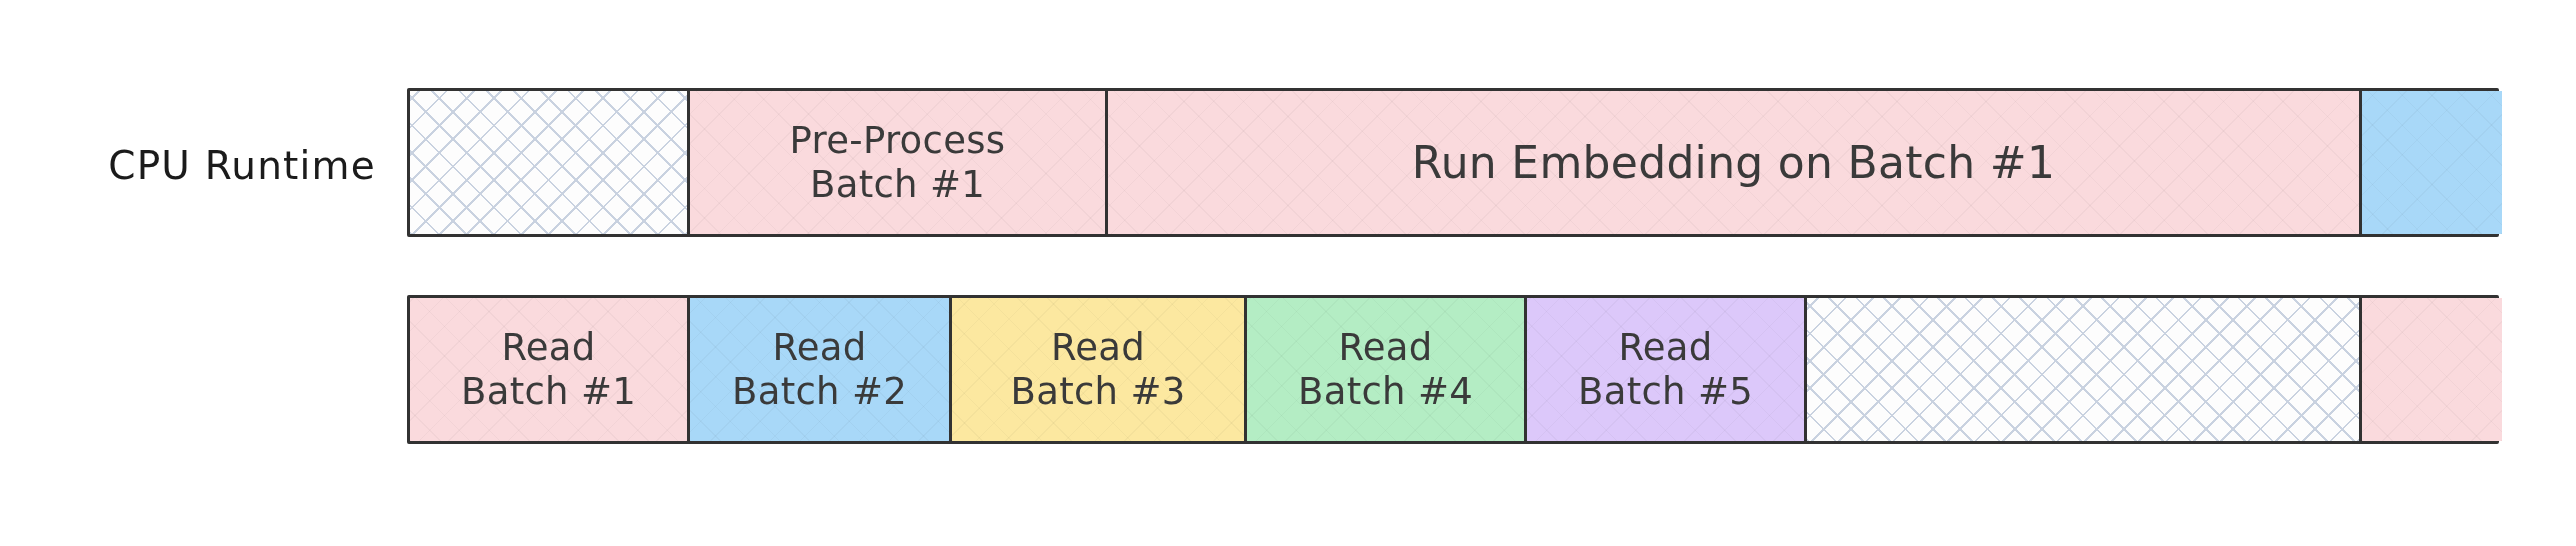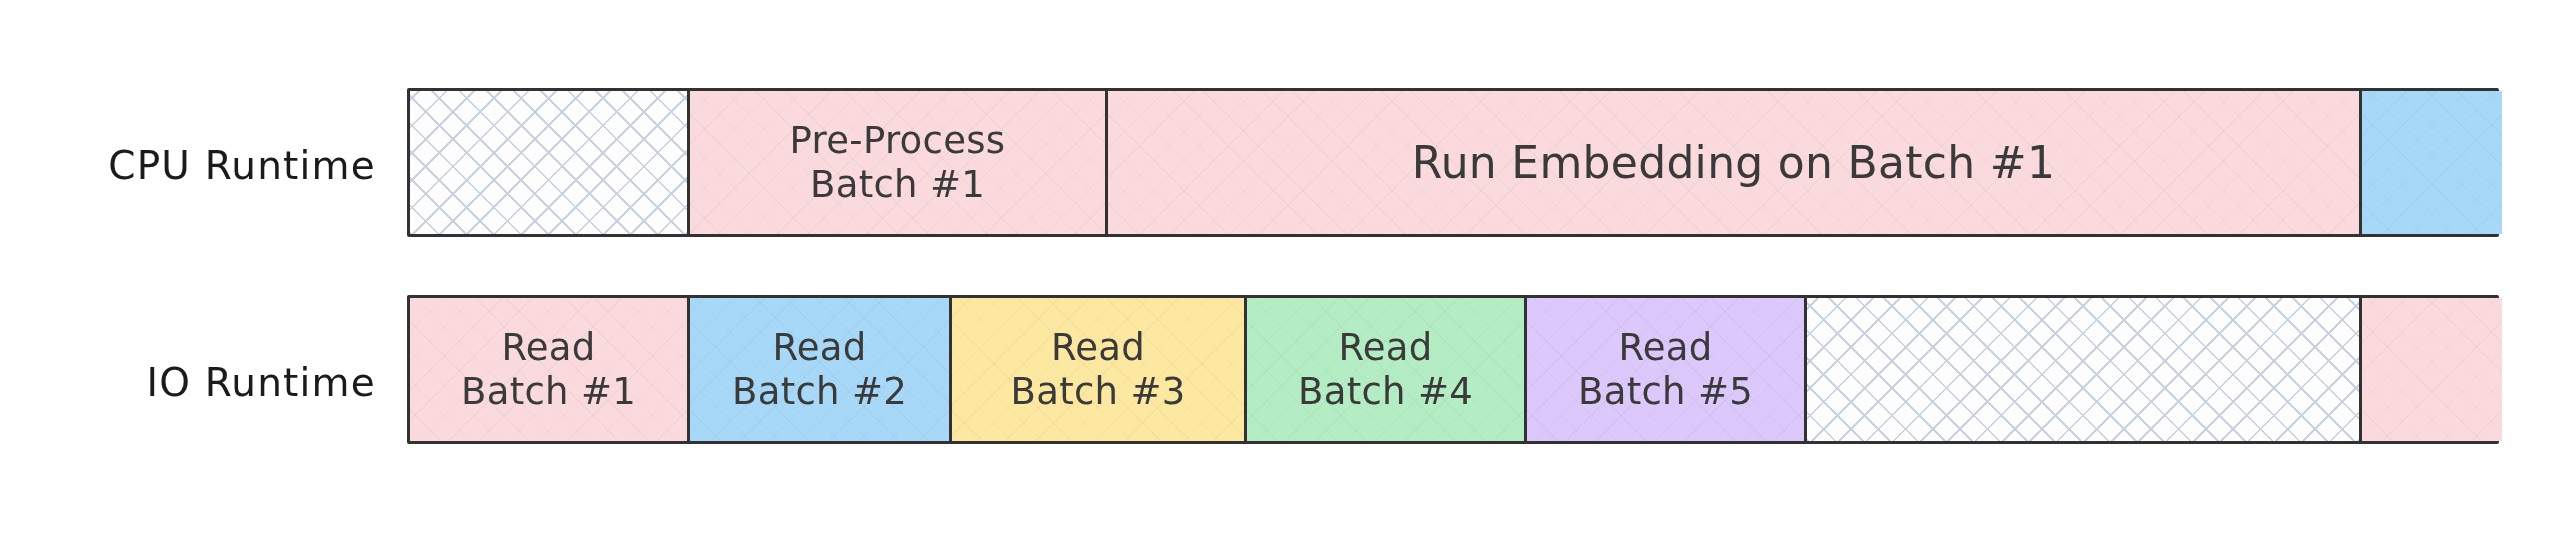--- a/index.html
+++ b/index.html
@@ -112,21 +112,20 @@
 Batch #1</span>
     </div>
     <div class="seg filled" style="width: 1254px; background-color: rgb(250, 218, 221);">
       <span class="seg-text wide">Run Embedding on Batch #1</span>
     </div>
     <div class="seg filled" style="width: 140px; background-color: rgb(168, 216, 248);">
       <span class="seg-text"></span>
     </div>
   </div>
 
-  <div class="row-label lbl-io">IO Runtime</div>
 
   <div class="row row-io">
     <div class="seg filled" style="width: 280px; background-color: rgb(250, 218, 221);">
       <span class="seg-text">Read
 Batch #1</span>
     </div>
     <div class="seg filled" style="width: 262px; background-color: rgb(168, 216, 248);">
       <span class="seg-text">Read
 Batch #2</span>
     </div>

